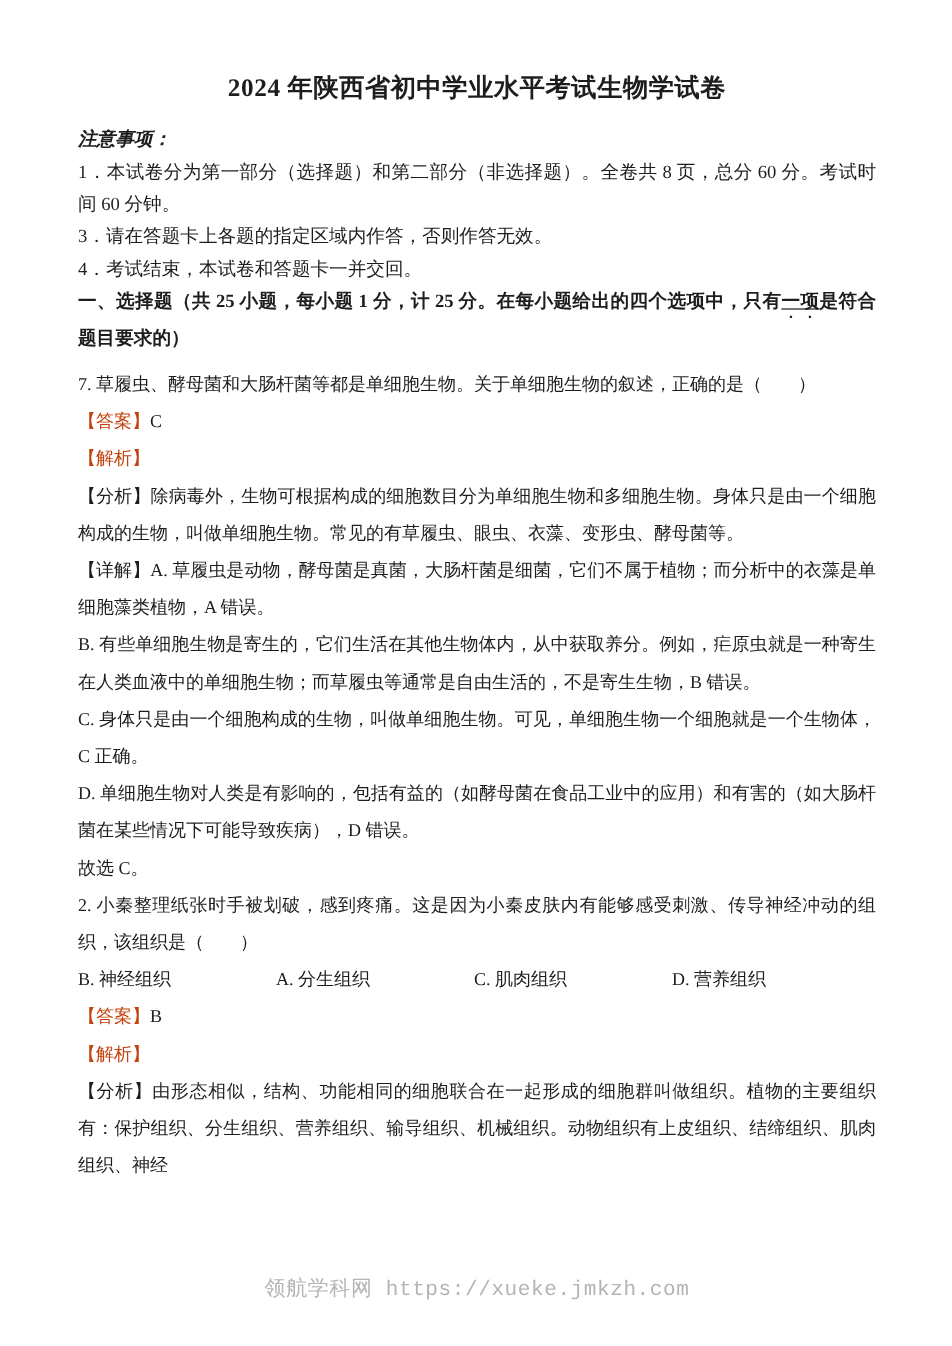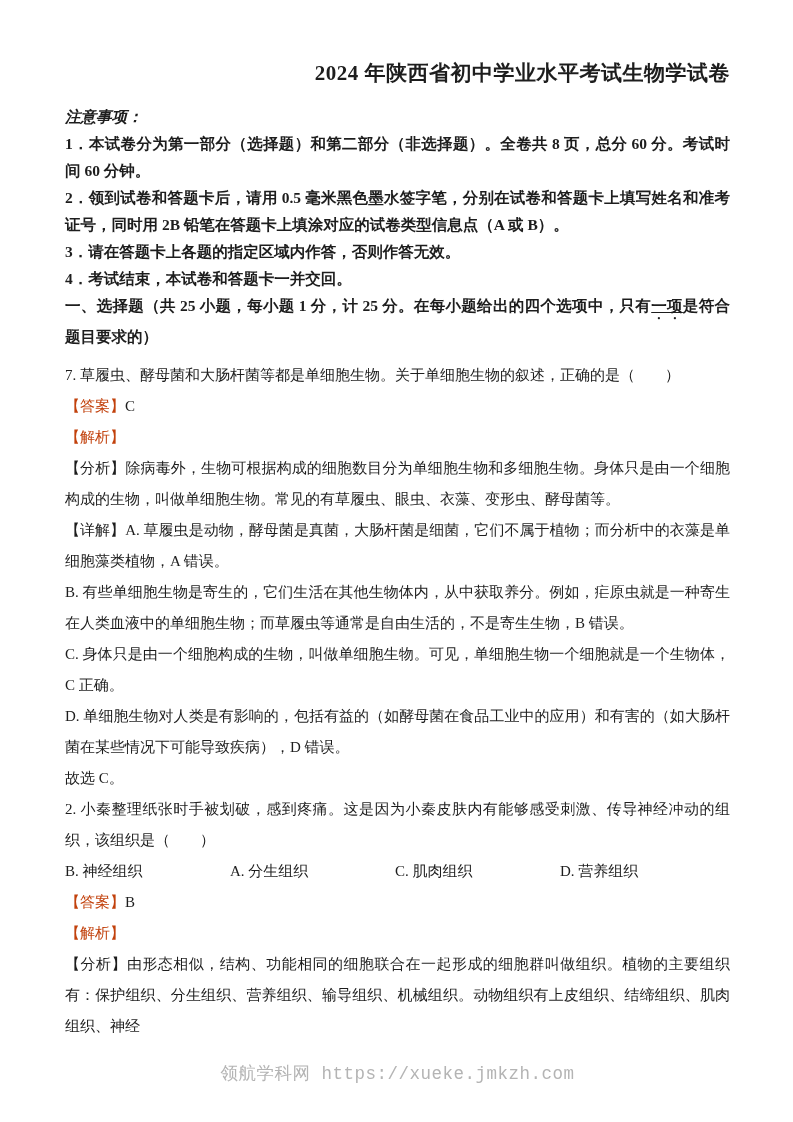--- a/index.html
+++ b/index.html
@@ -14,38 +14,38 @@
     margin: 0 auto;
     background: #ffffff;
     box-sizing: border-box;
     padding: 58px 63px 0 65px;
     font-family: "Liberation Serif", "DejaVu Serif", serif;
     color: #1d1d1d;
     overflow: hidden;
   }
   .title {
     margin: 0 0 14px 0;
-    text-align: right;
+    text-align: center;
     font-size: 21px;
     line-height: 31px;
     font-weight: 700;
     letter-spacing: 0.5px;
   }
   .notice-head {
     margin: 0;
     font-size: 15.5px;
     line-height: 27px;
     font-weight: 700;
     font-style: italic;
   }
   .notice-item {
     margin: 0;
     font-size: 15.5px;
     line-height: 27px;
-    font-weight: 700;
+    font-weight: 400;
     text-align: justify;
     text-justify: inter-ideograph;
   }
   .section-head {
     margin: 0 0 9px 0;
     font-size: 15.5px;
     line-height: 28px;
     font-weight: 700;
     text-align: justify;
     text-justify: inter-ideograph;
@@ -87,21 +87,20 @@
 </style>
 </head>
 <body>
 
 <div class="page">
 
   <h1 class="title">2024 年陕西省初中学业水平考试生物学试卷</h1>
 
   <p class="notice-head">注意事项：</p>
   <p class="notice-item">1．本试卷分为第一部分（选择题）和第二部分（非选择题）。全卷共 8 页，总分 60 分。考试时间 60 分钟。</p>
-  <p class="notice-item">2．领到试卷和答题卡后，请用 0.5 毫米黑色墨水签字笔，分别在试卷和答题卡上填写姓名和准考证号，同时用 2B 铅笔在答题卡上填涂对应的试卷类型信息点（A 或 B）。</p>
   <p class="notice-item">3．请在答题卡上各题的指定区域内作答，否则作答无效。</p>
   <p class="notice-item">4．考试结束，本试卷和答题卡一并交回。</p>
 
   <p class="section-head"><span>一、选择题（共 25 小题，每小题 1 分，计 25 分。在每小题给出的四个选项中，只有</span><span class="emph">一项</span><span>是符合题目要求的）</span></p>
 
   <div>
     <p class="block">7. 草履虫、酵母菌和大肠杆菌等都是单细胞生物。关于单细胞生物的叙述，正确的是（　　）</p>
     <p class="block"><span class="ans-label">【答案】</span><span>C</span></p>
     <p class="block"><span class="ans-label">【解析】</span></p>
     <p class="block">【分析】除病毒外，生物可根据构成的细胞数目分为单细胞生物和多细胞生物。身体只是由一个细胞构成的生物，叫做单细胞生物。常见的有草履虫、眼虫、衣藻、变形虫、酵母菌等。</p>

